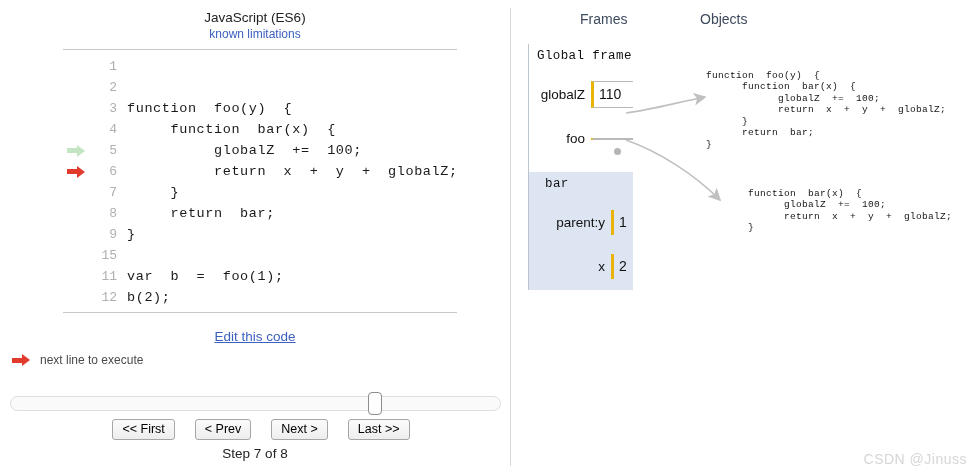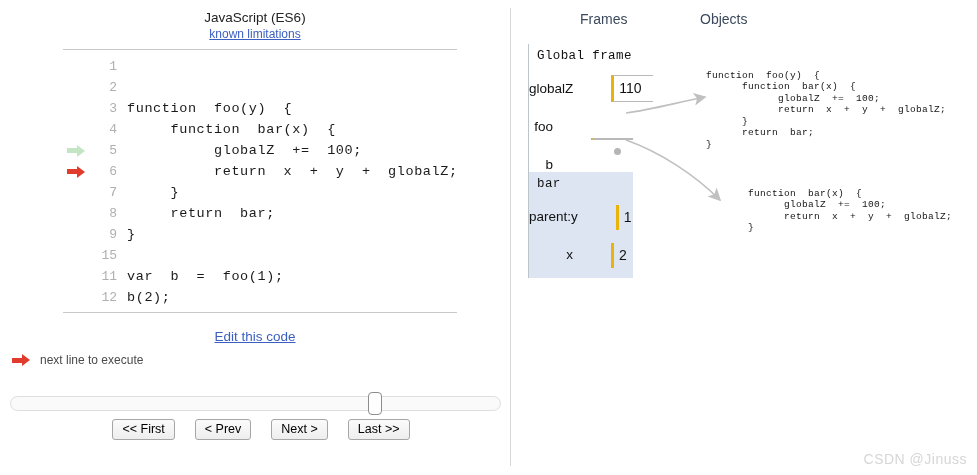--- a/index.html
+++ b/index.html
@@ -44,21 +44,20 @@
     text-align: center;
   }
   .lang-title {
     font-size: 13.5px;
     color: #222;
     line-height: 16px;
   }
   .lang-link {
     font-size: 12px;
     color: #3b5fc0;
-    text-decoration: underline;
     line-height: 16px;
     cursor: pointer;
   }
 
   
   .code-box {
     position: absolute;
     left: 63px;
     top: 49px;
     width: 394px;
@@ -243,36 +242,35 @@
     width: 105px;
     border-left: 1px solid #bcc4cc;
     padding: 4px 0 6px 0;
   }
   .frame-bar {
     left: 18px;
     top: 172px;
     width: 105px;
     background: #dde5f2;
     border-left: 1px solid #bcc4cc;
-    padding: 4px 0 10px 0;
+    padding: 4px 0 10px 8px;
   }
   .frame-title {
     font-family: "Liberation Mono", monospace;
     font-size: 12.5px;
     color: #111;
     padding-left: 8px;
     line-height: 16px;
     letter-spacing: 0.4px;
   }
   .var-row {
     display: flex;
-    align-items: flex-end;
+    align-items: center;
     height: 27px;
-    margin-top: 11px;
-    gap: 32px;
+    margin-top: 17px;
   }
   .var-name {
     flex: 1 1 auto;
     text-align: right;
     padding-right: 6px;
     font-family: "Liberation Sans", sans-serif;
     font-size: 13.5px;
     color: #111;
     line-height: 27px;
     white-space: nowrap;
@@ -383,20 +381,21 @@
   <div class="slider-track"></div>
   <div class="slider-handle" id="slider-handle" style="left: 367.75px;"></div>
 
   <div class="nav-buttons">
     <button class="nav-btn">&lt;&lt; First</button>
     <button class="nav-btn">&lt; Prev</button>
     <button class="nav-btn">Next &gt;</button>
     <button class="nav-btn">Last &gt;&gt;</button>
   </div>
 
+  <div class="step-label">Step 7 of 8</div>
 </div>
 
 <div class="right-pane">
 
   <div class="col-header hdr-frames">Frames</div>
   <div class="col-header hdr-objects">Objects</div>
 
   <div class="frame frame-global">
     <div class="frame-title">Global frame</div>
     <div class="var-row">

